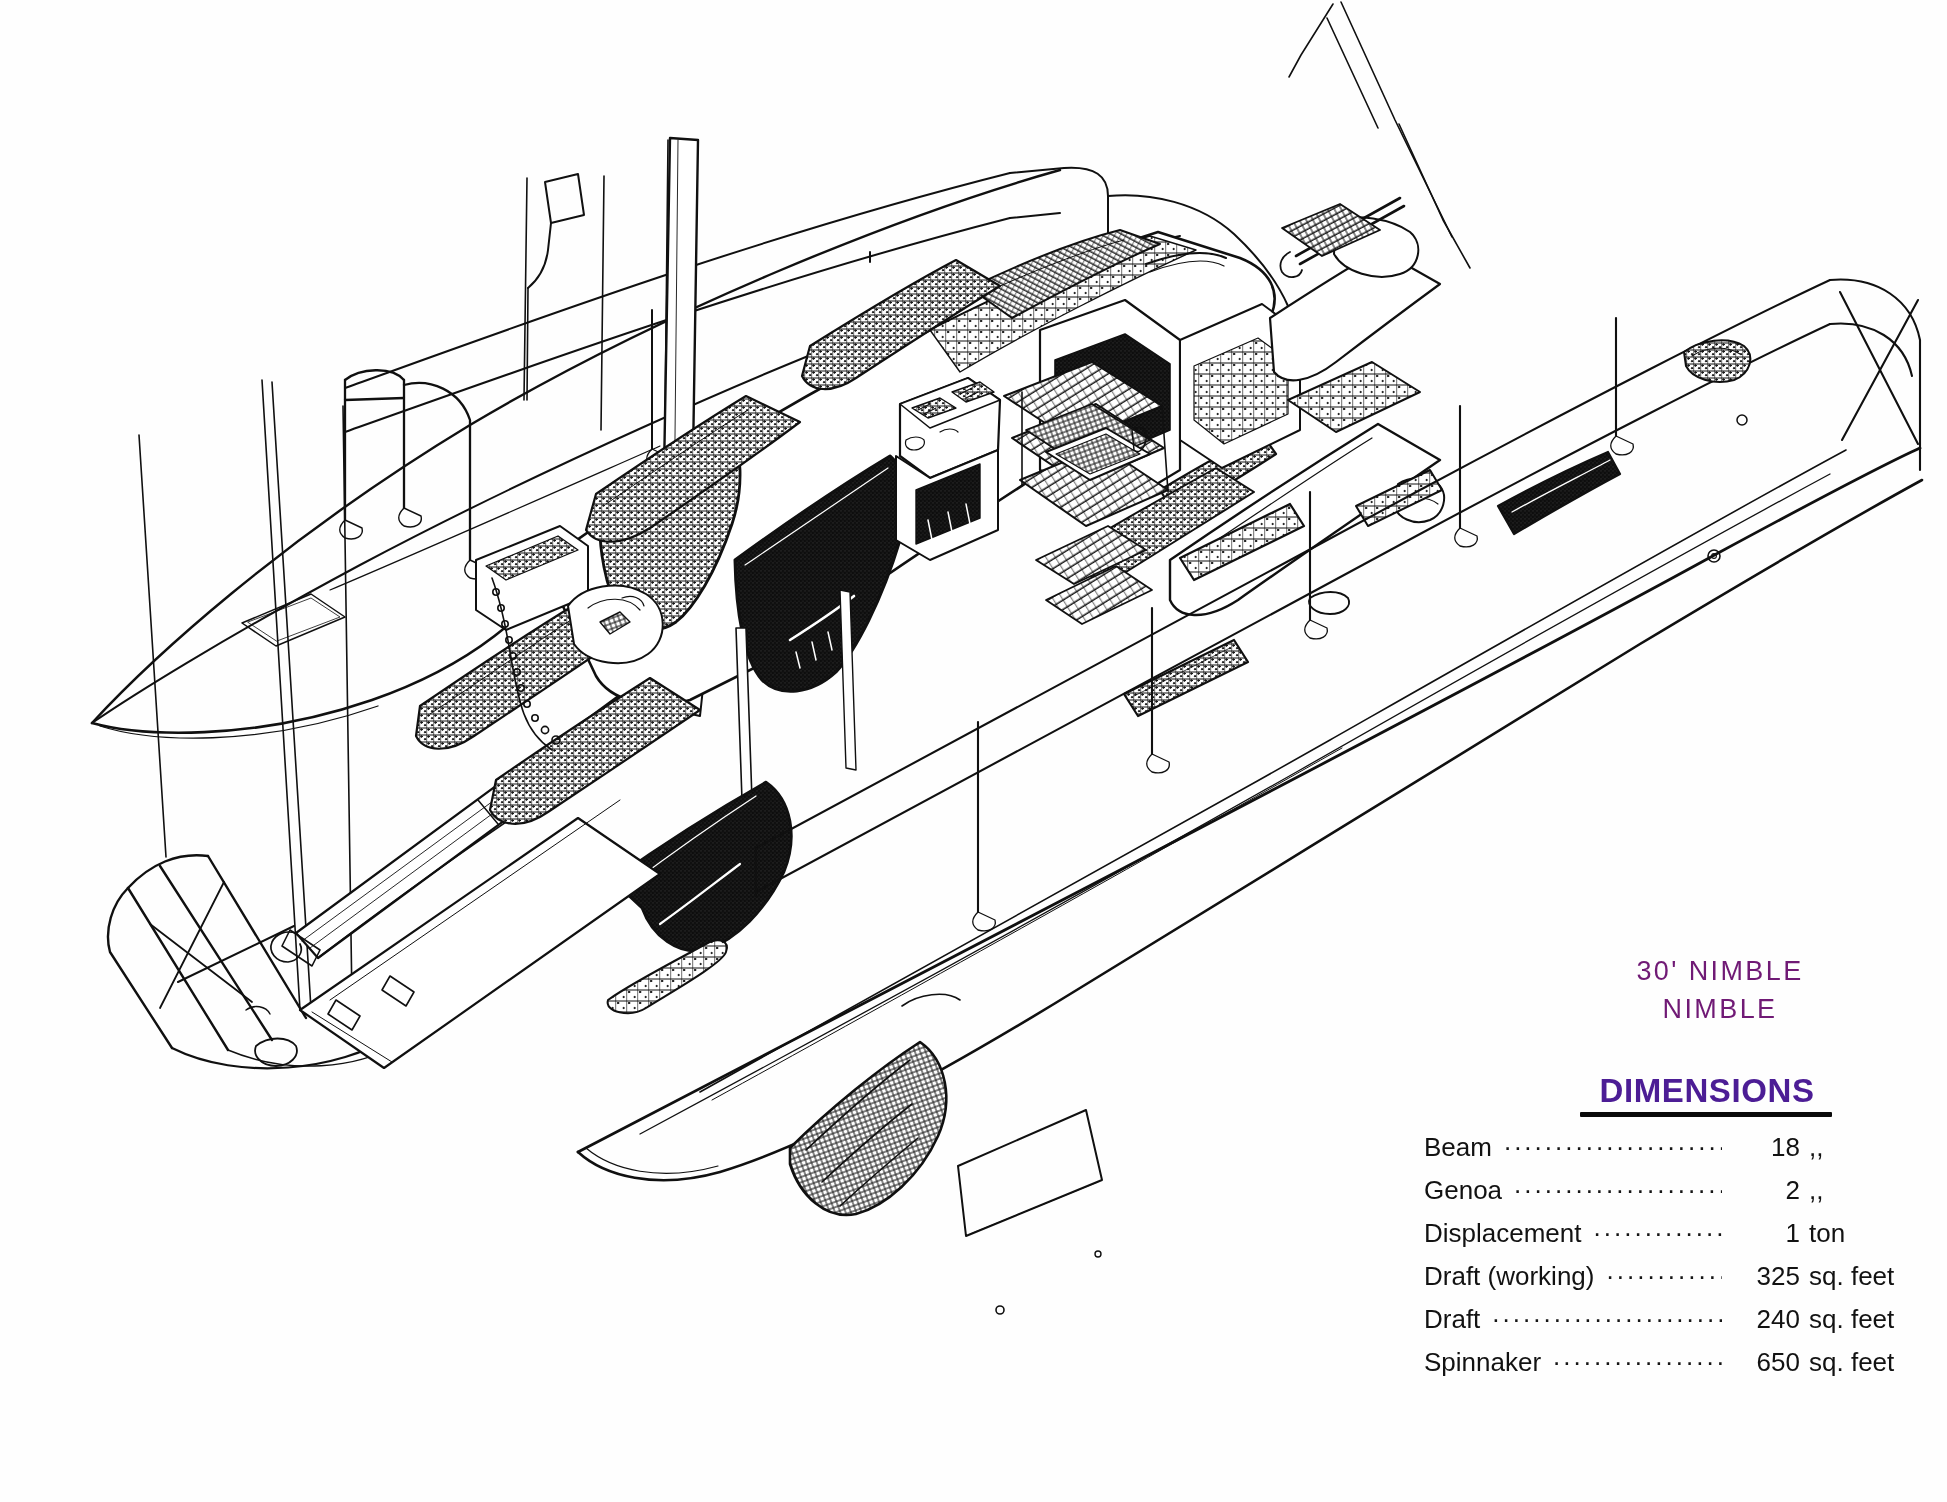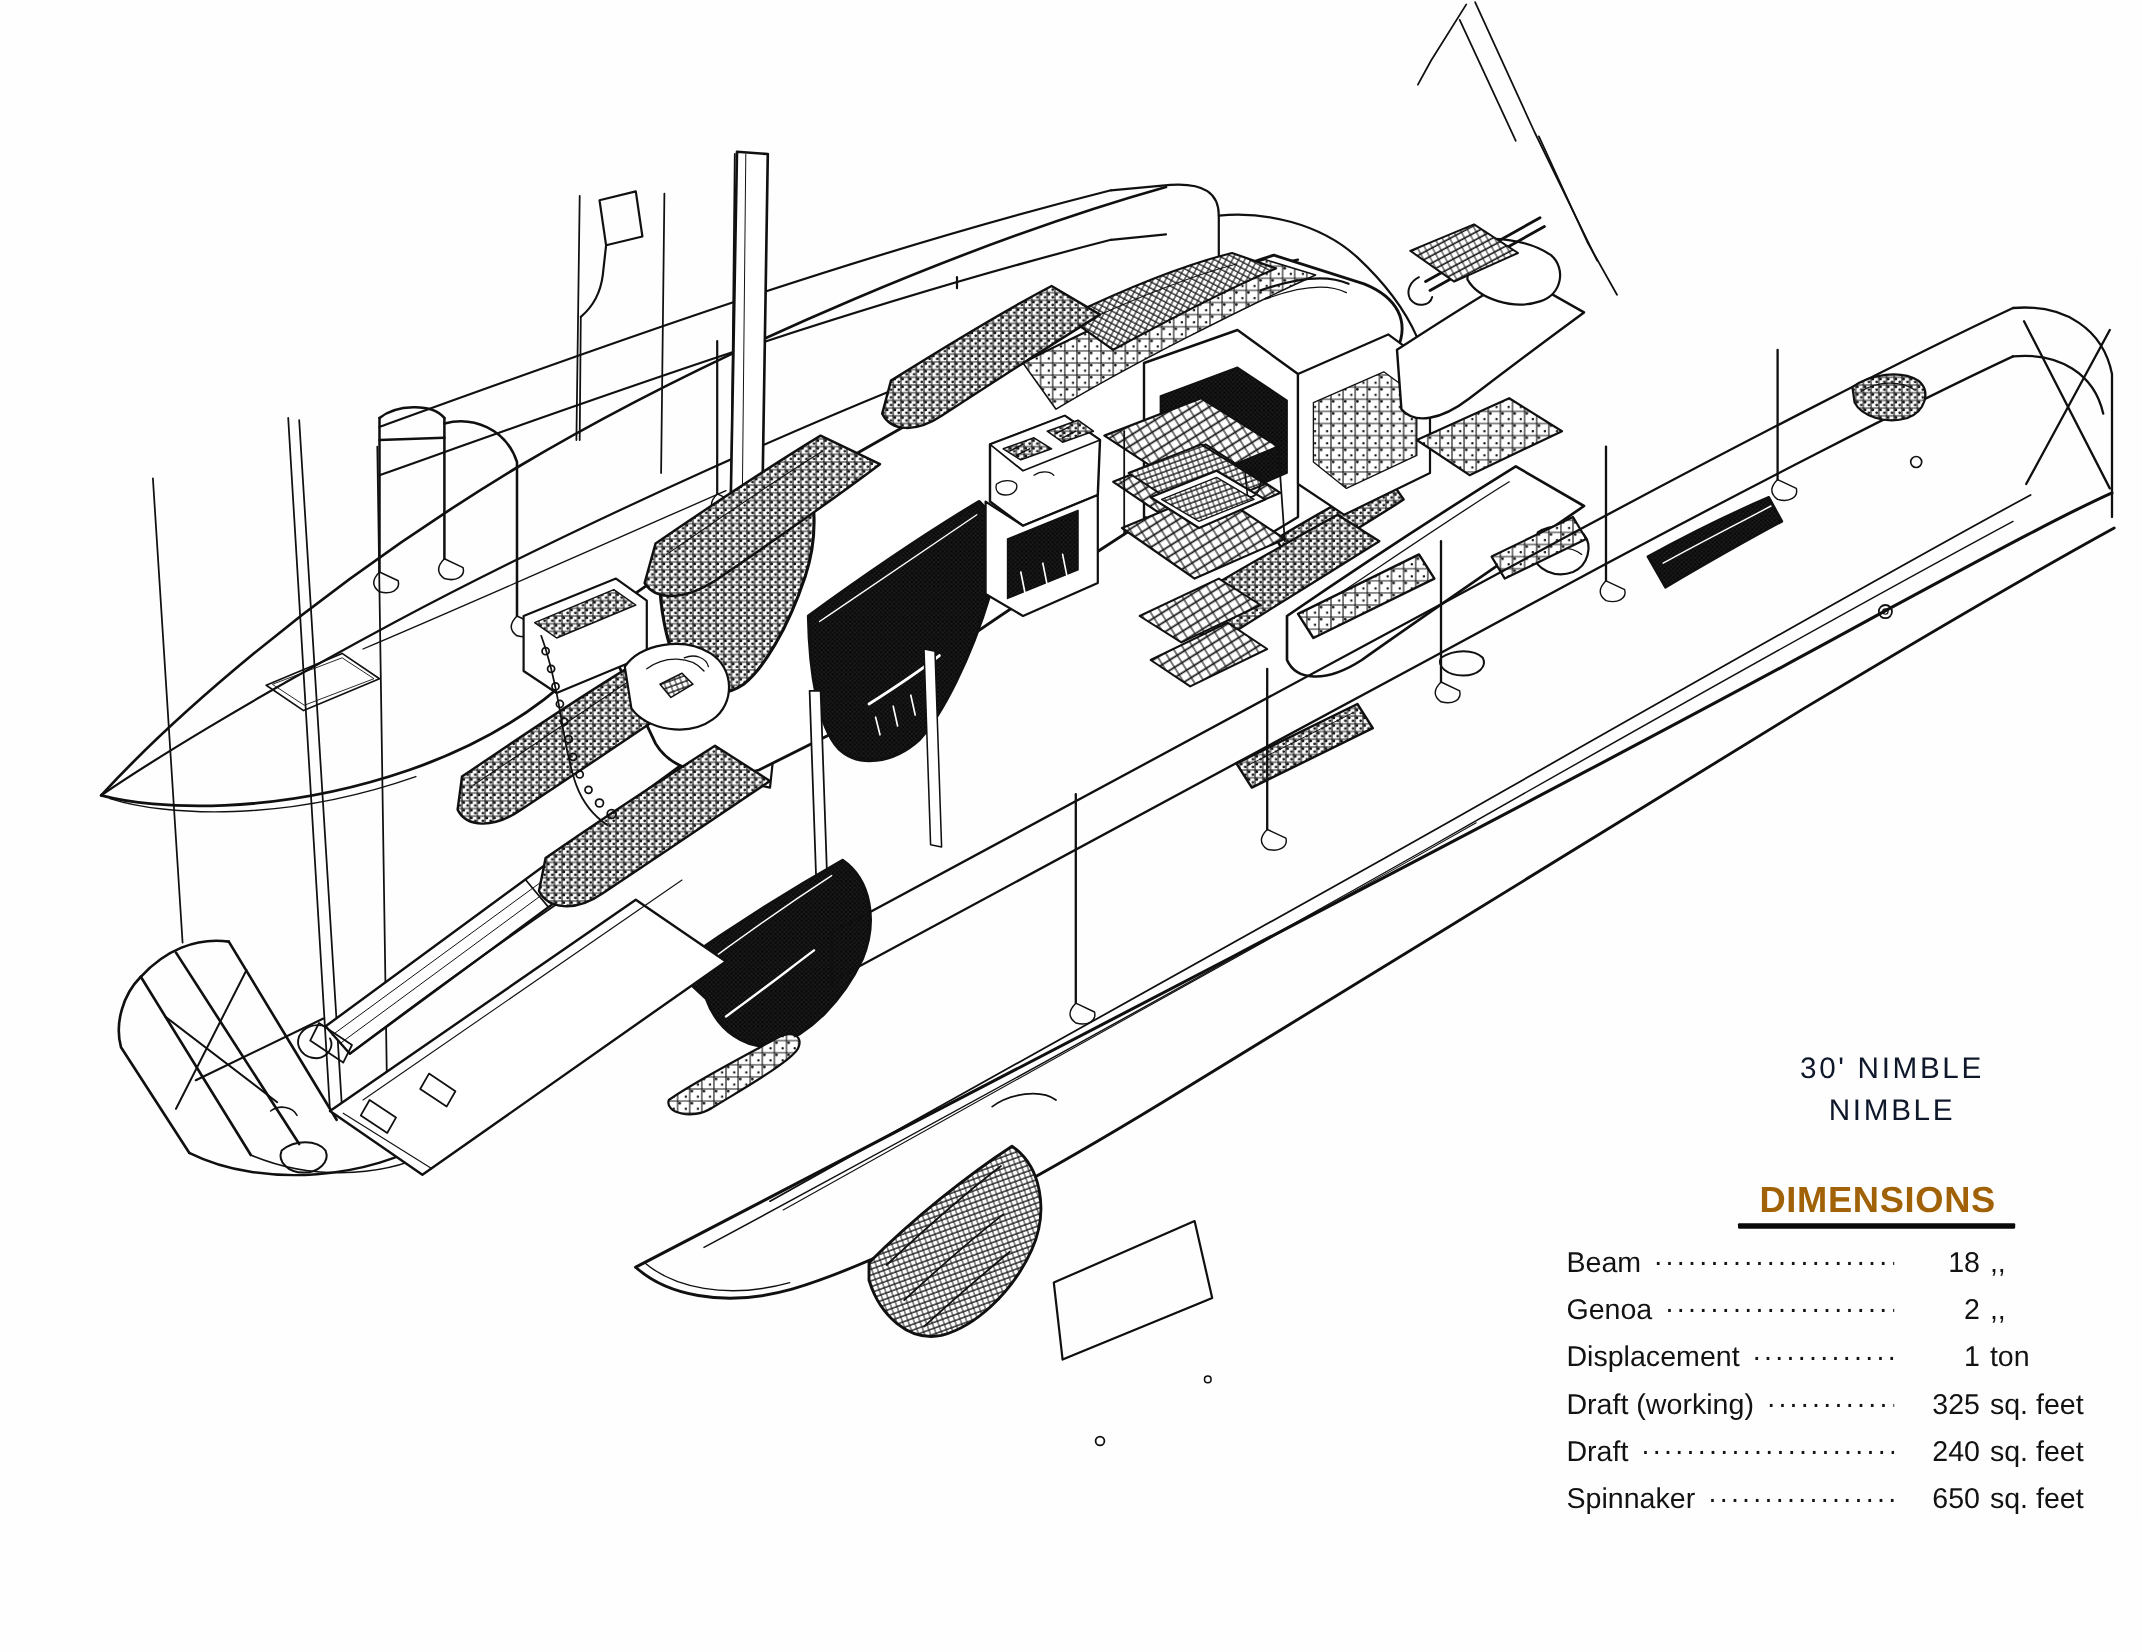--- a/index.html
+++ b/index.html
@@ -34,37 +34,37 @@
   #model-caption {
     position: absolute;
     left: 1545px;
     top: 952px;
     width: 350px;
     text-align: center;
     line-height: 1.42;
     letter-spacing: 2.4px;
     font-size: 27px;
     font-weight: 400;
-    color: #0f172a;
+    color: #701a75;
   }
   #model-caption .cap-line { display: block; white-space: nowrap; }
 
   
   #dimensions-panel {
     position: absolute;
     left: 1424px;
     top: 1072px;
     width: 505px;
   }
   #dimensions-title {
     font-size: 33px;
     font-weight: 700;
     letter-spacing: 0.6px;
     text-align: center;
-    color: #a16207;
+    color: #4c1d95;
     width: 330px;
     margin: 0 0 2px 118px;
   }
   #dimensions-rule {
     height: 5px;
     background: #0a0a0a;
     width: 252px;
     margin: 2px 0 13px 156px;
     border-radius: 1px;
   }

